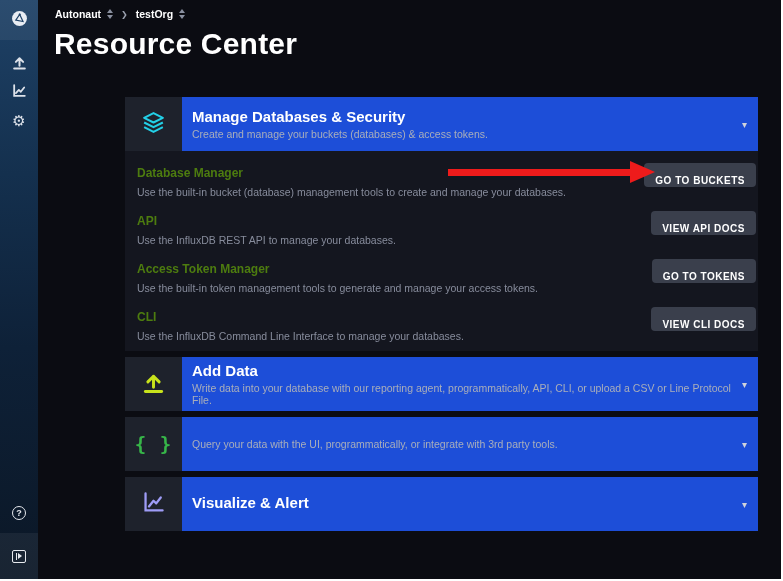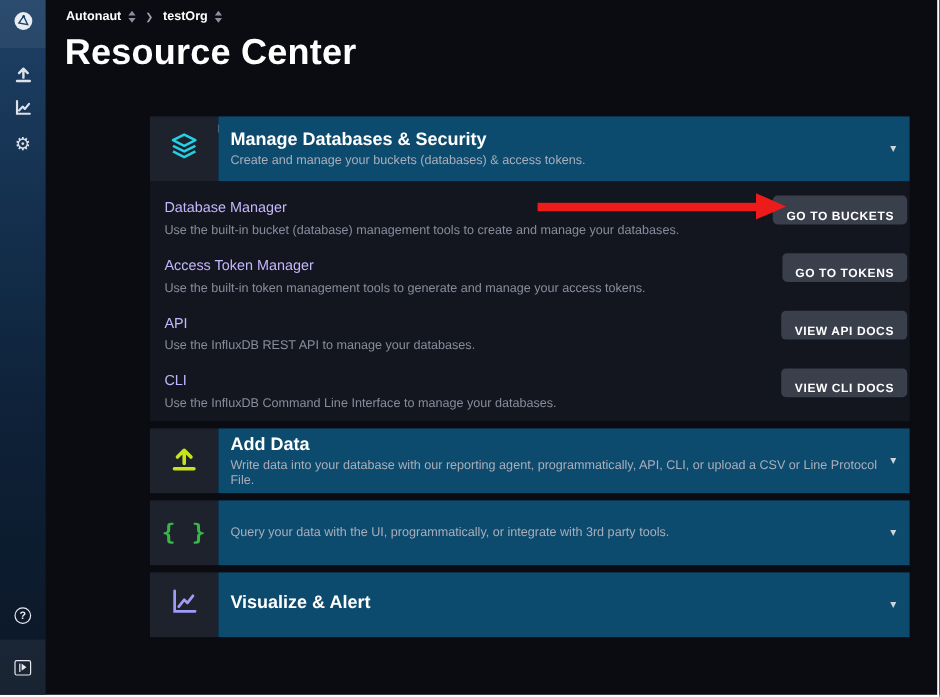--- a/index.html
+++ b/index.html
@@ -55,34 +55,34 @@
   .page-title {
     position:absolute; left:16px; top:27px; color:#ffffff;
     font-size:30px; font-weight:800; letter-spacing:0.2px;
   }
   .prompt { position:absolute; left:89px; top:71px; color:#ffffff; font-size:13px; font-weight:bold;margin-top:28px; }
   .cards { position:absolute; left:87px; top:97px; width:633px; }
   
   .card-header { display:flex; height:54px; cursor:pointer; }
   .icon-cell { width:57px; min-width:57px; background:#1e222c; display:flex; align-items:center; justify-content:center; }
   .header-main {
-    flex:1; background:#0c4a6e; position:relative;
+    flex:1; background:#1d4ed8; position:relative;
     display:flex; flex-direction:column; justify-content:center; padding-left:10px;
   }
   .header-title { font-size:15px; font-weight:bold; color:#ffffff; margin-bottom:3px; }
   .header-desc { font-size:10.5px; color:#a9aeba; padding-right:18px; }
   .caret {
     position:absolute; right:11px; top:50%; transform:translateY(-50%);
     color:#cfd3da; font-size:10px; cursor:pointer;
   }
   .card { margin-bottom:6px; }
   
   .card-body { background:#14161f; padding:8px 0 0 0; }
   .body-row { height:48px; position:relative; padding:7px 0 0 12px; }
-  .row-title { font-size:12px; font-weight:normal; color:#c4b5fd; margin-bottom:6px; }
+  .row-title { font-size:12px; font-weight:bold; color:#4d7c0f; margin-bottom:6px; }
   .row-desc { font-size:10.5px; color:#878c9c; }
   .row-btn {
     position:absolute; right:2px; top:4px; height:22px;
     background:#3a3f4c; color:#ffffff; border:none; border-radius:4px;
     font-family:inherit; font-size:10px; font-weight:bold; letter-spacing:0.5px;
     padding:12px 11px; cursor:pointer;
   }
   .braces-glyph { font-family:"DejaVu Sans Mono",monospace; font-size:19px; font-weight:bold; color:#37b649; letter-spacing:1px; }
   
   .anno-arrow { position:absolute; left:448px; top:161px; width:207px; height:22px; pointer-events:none; }
@@ -185,29 +185,29 @@
         </div>
         <div class="card-body">
 
           <div class="body-row">
             <div class="row-title">Database Manager</div>
             <div class="row-desc">Use the built-in bucket (database) management tools to create and manage your databases.</div>
             <button class="row-btn">GO TO BUCKETS</button>
           </div>
 
           <div class="body-row">
+            <div class="row-title">API</div>
+            <div class="row-desc">Use the InfluxDB REST API to manage your databases.</div>
+            <button class="row-btn">VIEW API DOCS</button>
+          </div>
+
+          <div class="body-row">
             <div class="row-title">Access Token Manager</div>
             <div class="row-desc">Use the built-in token management tools to generate and manage your access tokens.</div>
             <button class="row-btn">GO TO TOKENS</button>
-          </div>
-
-          <div class="body-row">
-            <div class="row-title">API</div>
-            <div class="row-desc">Use the InfluxDB REST API to manage your databases.</div>
-            <button class="row-btn">VIEW API DOCS</button>
           </div>
 
           <div class="body-row">
             <div class="row-title">CLI</div>
             <div class="row-desc">Use the InfluxDB Command Line Interface to manage your databases.</div>
             <button class="row-btn">VIEW CLI DOCS</button>
           </div>
 
         </div>
       </section>

